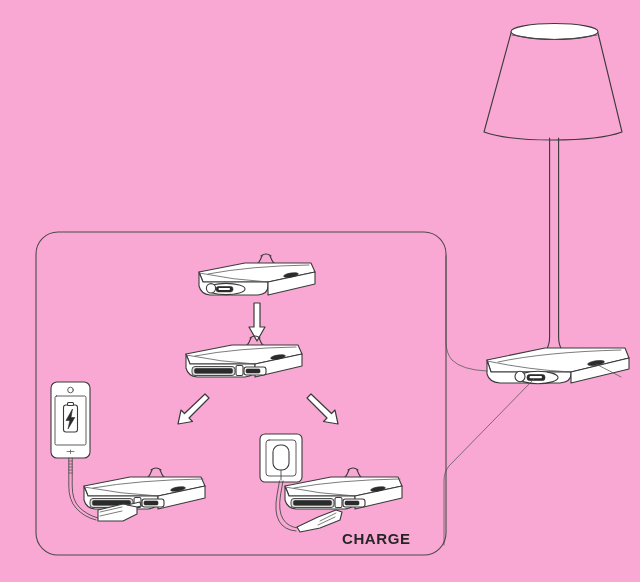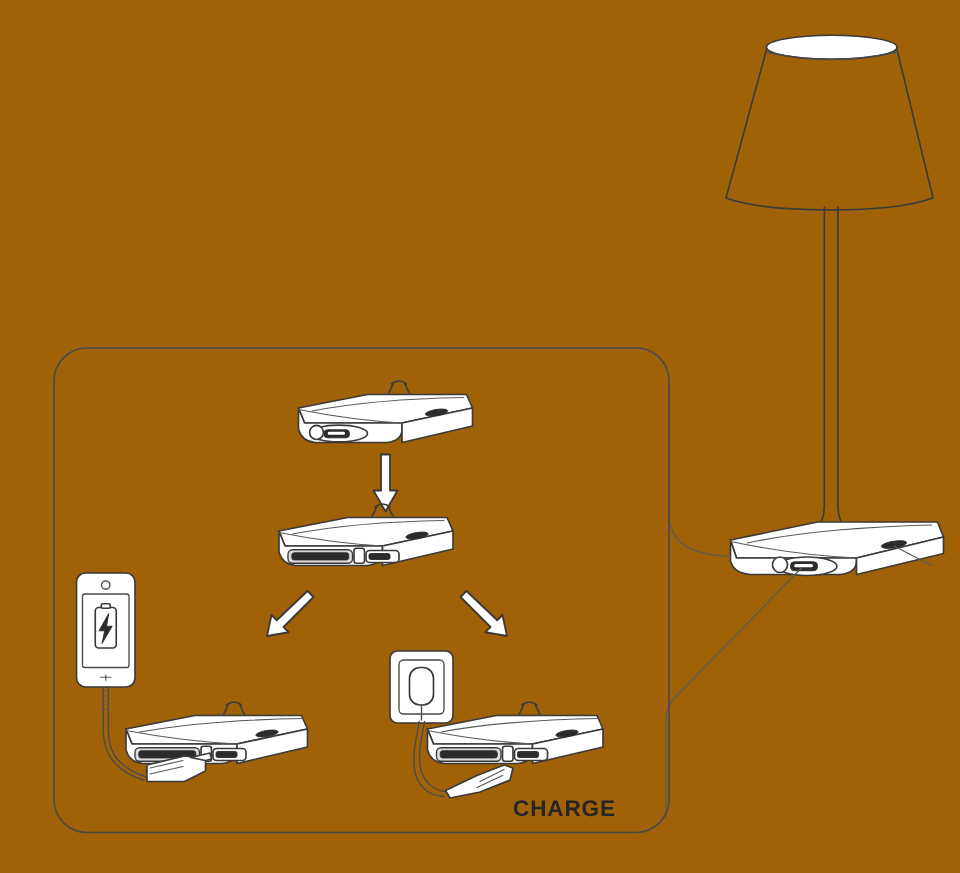--- a/index.html
+++ b/index.html
@@ -10,21 +10,21 @@
   body {
     width: 640px;
     height: 582px;
     font-family: "Liberation Sans", sans-serif;
     overflow: hidden;
   }
   #diagram-root {
     position: relative;
     width: 640px;
     height: 582px;
-    background: #a16207;
+    background: #f9a8d4;
   }
   #diagram-svg {
     display: block;
     width: 640px;
     height: 582px;
   }
   .ln {
     fill: none;
     stroke: #3a3a3a;
     stroke-width: 1.1;

